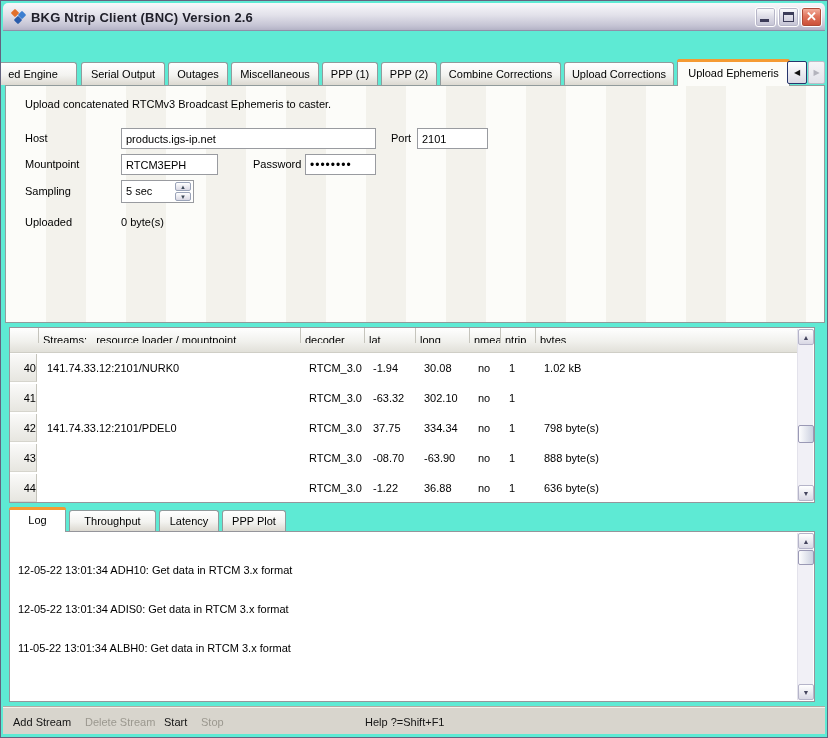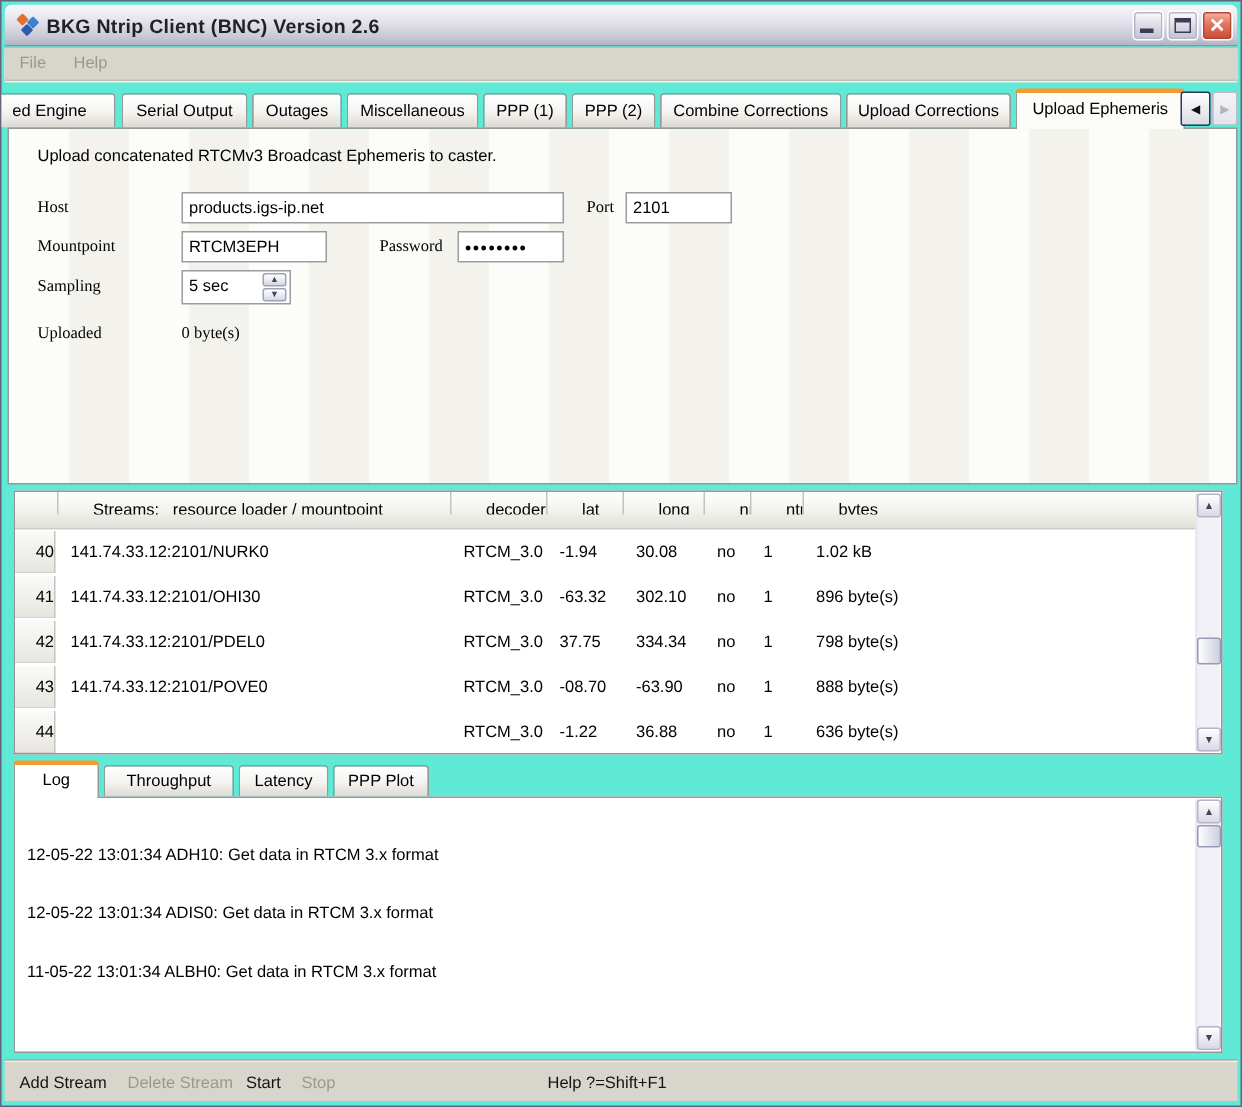--- a/index.html
+++ b/index.html
@@ -45,41 +45,41 @@
   }
   .tabscroll.left { left:786px; width:20px; border:1px solid #27356b; background:linear-gradient(#ffffff,#dadae4); color:#111; }
   .tabscroll.right { left:807px; width:17px; border:1px solid #bcbcc8; background:linear-gradient(#f5f5f7,#e3e3ea); color:#b4b4bd; }
   
   .tabpane {
     position:absolute; left:4px; top:84px; width:820px; height:238px; z-index:2;
     border:1px solid #919b9c;
     background:repeating-linear-gradient(90deg,#fcfcf9 0 40px,#f3f2ec 40px 80px);
   }
   .panel-desc { position:absolute; left:24px; top:97px; z-index:4; }
-  .form-label { position:absolute; z-index:4;font-family:Liberation Serif, serif; }
+  .form-label { position:absolute; z-index:4; }
   .xp-input {
     position:absolute; z-index:4; height:21px; border:1px solid #999ba0; background:#fff;
     font:11px "Liberation Sans",sans-serif; padding:0 4px; color:#000;
   }
   .pw { font-size:12px; letter-spacing:1px; }
   .spinbox { position:absolute; left:120px; top:179px; width:73px; height:23px; z-index:4; border:1px solid #999ba0; background:#fff; }
   .spin-text { position:absolute; left:4px; top:4px; }
   .spinbtns { position:absolute; right:2px; top:1px; width:16px; height:19px; }
   .spinbtn {
     position:absolute; left:0; width:16px; height:9px; font-size:6px; line-height:8px; text-align:center;
     color:#3f4a58; background:linear-gradient(#ffffff,#d9d8e4); border:1px solid #9aa3b8; border-radius:2px;
   }
   .spinbtn.up { top:0; } .spinbtn.down { top:10px; }
   
   .streams { position:absolute; left:8px; top:326px; width:806px; height:176px; border:1px solid #95959b; background:#fff; }
   .thead {
     position:absolute; left:0; top:0; right:17px; height:25px;
     background:linear-gradient(#ffffff,#f1f1ed 55%,#e1e0d9); border-bottom:1px solid #cfcec6;
   }
-  .hcell { position:absolute; top:0; height:15px; line-height:24px; padding-left:23px; white-space:pre; border-left:1px solid #c5c4bc; overflow:hidden; }
+  .hcell { position:absolute; top:0; height:15px; line-height:24px; padding-left:4px; white-space:pre; border-left:1px solid #c5c4bc; overflow:hidden; }
   .hcell.first { border-left:none; }
   .c-num    { left:0;   width:28px; }
   .c-stream { left:28px;  width:262px; }
   .c-dec    { left:290px; width:64px; }
   .c-lat    { left:354px; width:51px; }
   .c-long   { left:405px; width:54px; }
   .c-nmea   { left:459px; width:31px; }
   .c-ntrip  { left:490px; width:35px; }
   .c-bytes  { left:525px; width:260px; }
   .trow { position:absolute; left:0; right:17px; height:30px; }
@@ -128,24 +128,20 @@
         <span class="glyph-min"></span>
       </div>
     <div class="winbtn btn-max">
         <span class="glyph-max"></span>
       </div>
     <div class="winbtn btn-close">
         <span class="glyph-x">✕</span>
       </div>
   </div>
 
-  <div class="menubar">
-    <span class="menu-item" style="left:10px">File</span>
-    <span class="menu-item" style="left:46px">Help</span>
-  </div>
 
   <div class="tab" style="left:-12px;width:88px"><span>ed Engine</span></div>
   <div class="tab" style="left:80px;width:84px"><span>Serial Output</span></div>
   <div class="tab" style="left:167px;width:60px"><span>Outages</span></div>
   <div class="tab" style="left:230px;width:88px"><span>Miscellaneous</span></div>
   <div class="tab" style="left:321px;width:56px"><span>PPP (1)</span></div>
   <div class="tab" style="left:380px;width:56px"><span>PPP (2)</span></div>
   <div class="tab" style="left:439px;width:121px"><span>Combine Corrections</span></div>
   <div class="tab" style="left:563px;width:110px"><span>Upload Corrections</span></div>
   <div class="tab active" style="left:676px;width:113px"><span>Upload Ephemeris</span></div>
@@ -194,41 +190,38 @@
       <div class="tcell c-stream">141.74.33.12:2101/NURK0</div>
       <div class="tcell c-dec">RTCM_3.0</div>
       <div class="tcell c-lat">-1.94</div>
       <div class="tcell c-long">30.08</div>
       <div class="tcell c-nmea">no</div>
       <div class="tcell c-ntrip">1</div>
       <div class="tcell c-bytes">1.02 kB</div>
     </div>
     <div class="trow" style="top:55px">
       <div class="tnum">41</div>
-      <div class="tcell c-stream">141.74.33.12:2101/OHI30</div>
       <div class="tcell c-dec">RTCM_3.0</div>
       <div class="tcell c-lat">-63.32</div>
       <div class="tcell c-long">302.10</div>
       <div class="tcell c-nmea">no</div>
       <div class="tcell c-ntrip">1</div>
-      <div class="tcell c-bytes">896 byte(s)</div>
     </div>
     <div class="trow" style="top:85px">
       <div class="tnum">42</div>
       <div class="tcell c-stream">141.74.33.12:2101/PDEL0</div>
       <div class="tcell c-dec">RTCM_3.0</div>
       <div class="tcell c-lat">37.75</div>
       <div class="tcell c-long">334.34</div>
       <div class="tcell c-nmea">no</div>
       <div class="tcell c-ntrip">1</div>
       <div class="tcell c-bytes">798 byte(s)</div>
     </div>
     <div class="trow" style="top:115px">
       <div class="tnum">43</div>
-      <div class="tcell c-stream">141.74.33.12:2101/POVE0</div>
       <div class="tcell c-dec">RTCM_3.0</div>
       <div class="tcell c-lat">-08.70</div>
       <div class="tcell c-long">-63.90</div>
       <div class="tcell c-nmea">no</div>
       <div class="tcell c-ntrip">1</div>
       <div class="tcell c-bytes">888 byte(s)</div>
     </div>
     <div class="trow" style="top:145px">
       <div class="tnum">44</div>
       <div class="tcell c-dec">RTCM_3.0</div>

